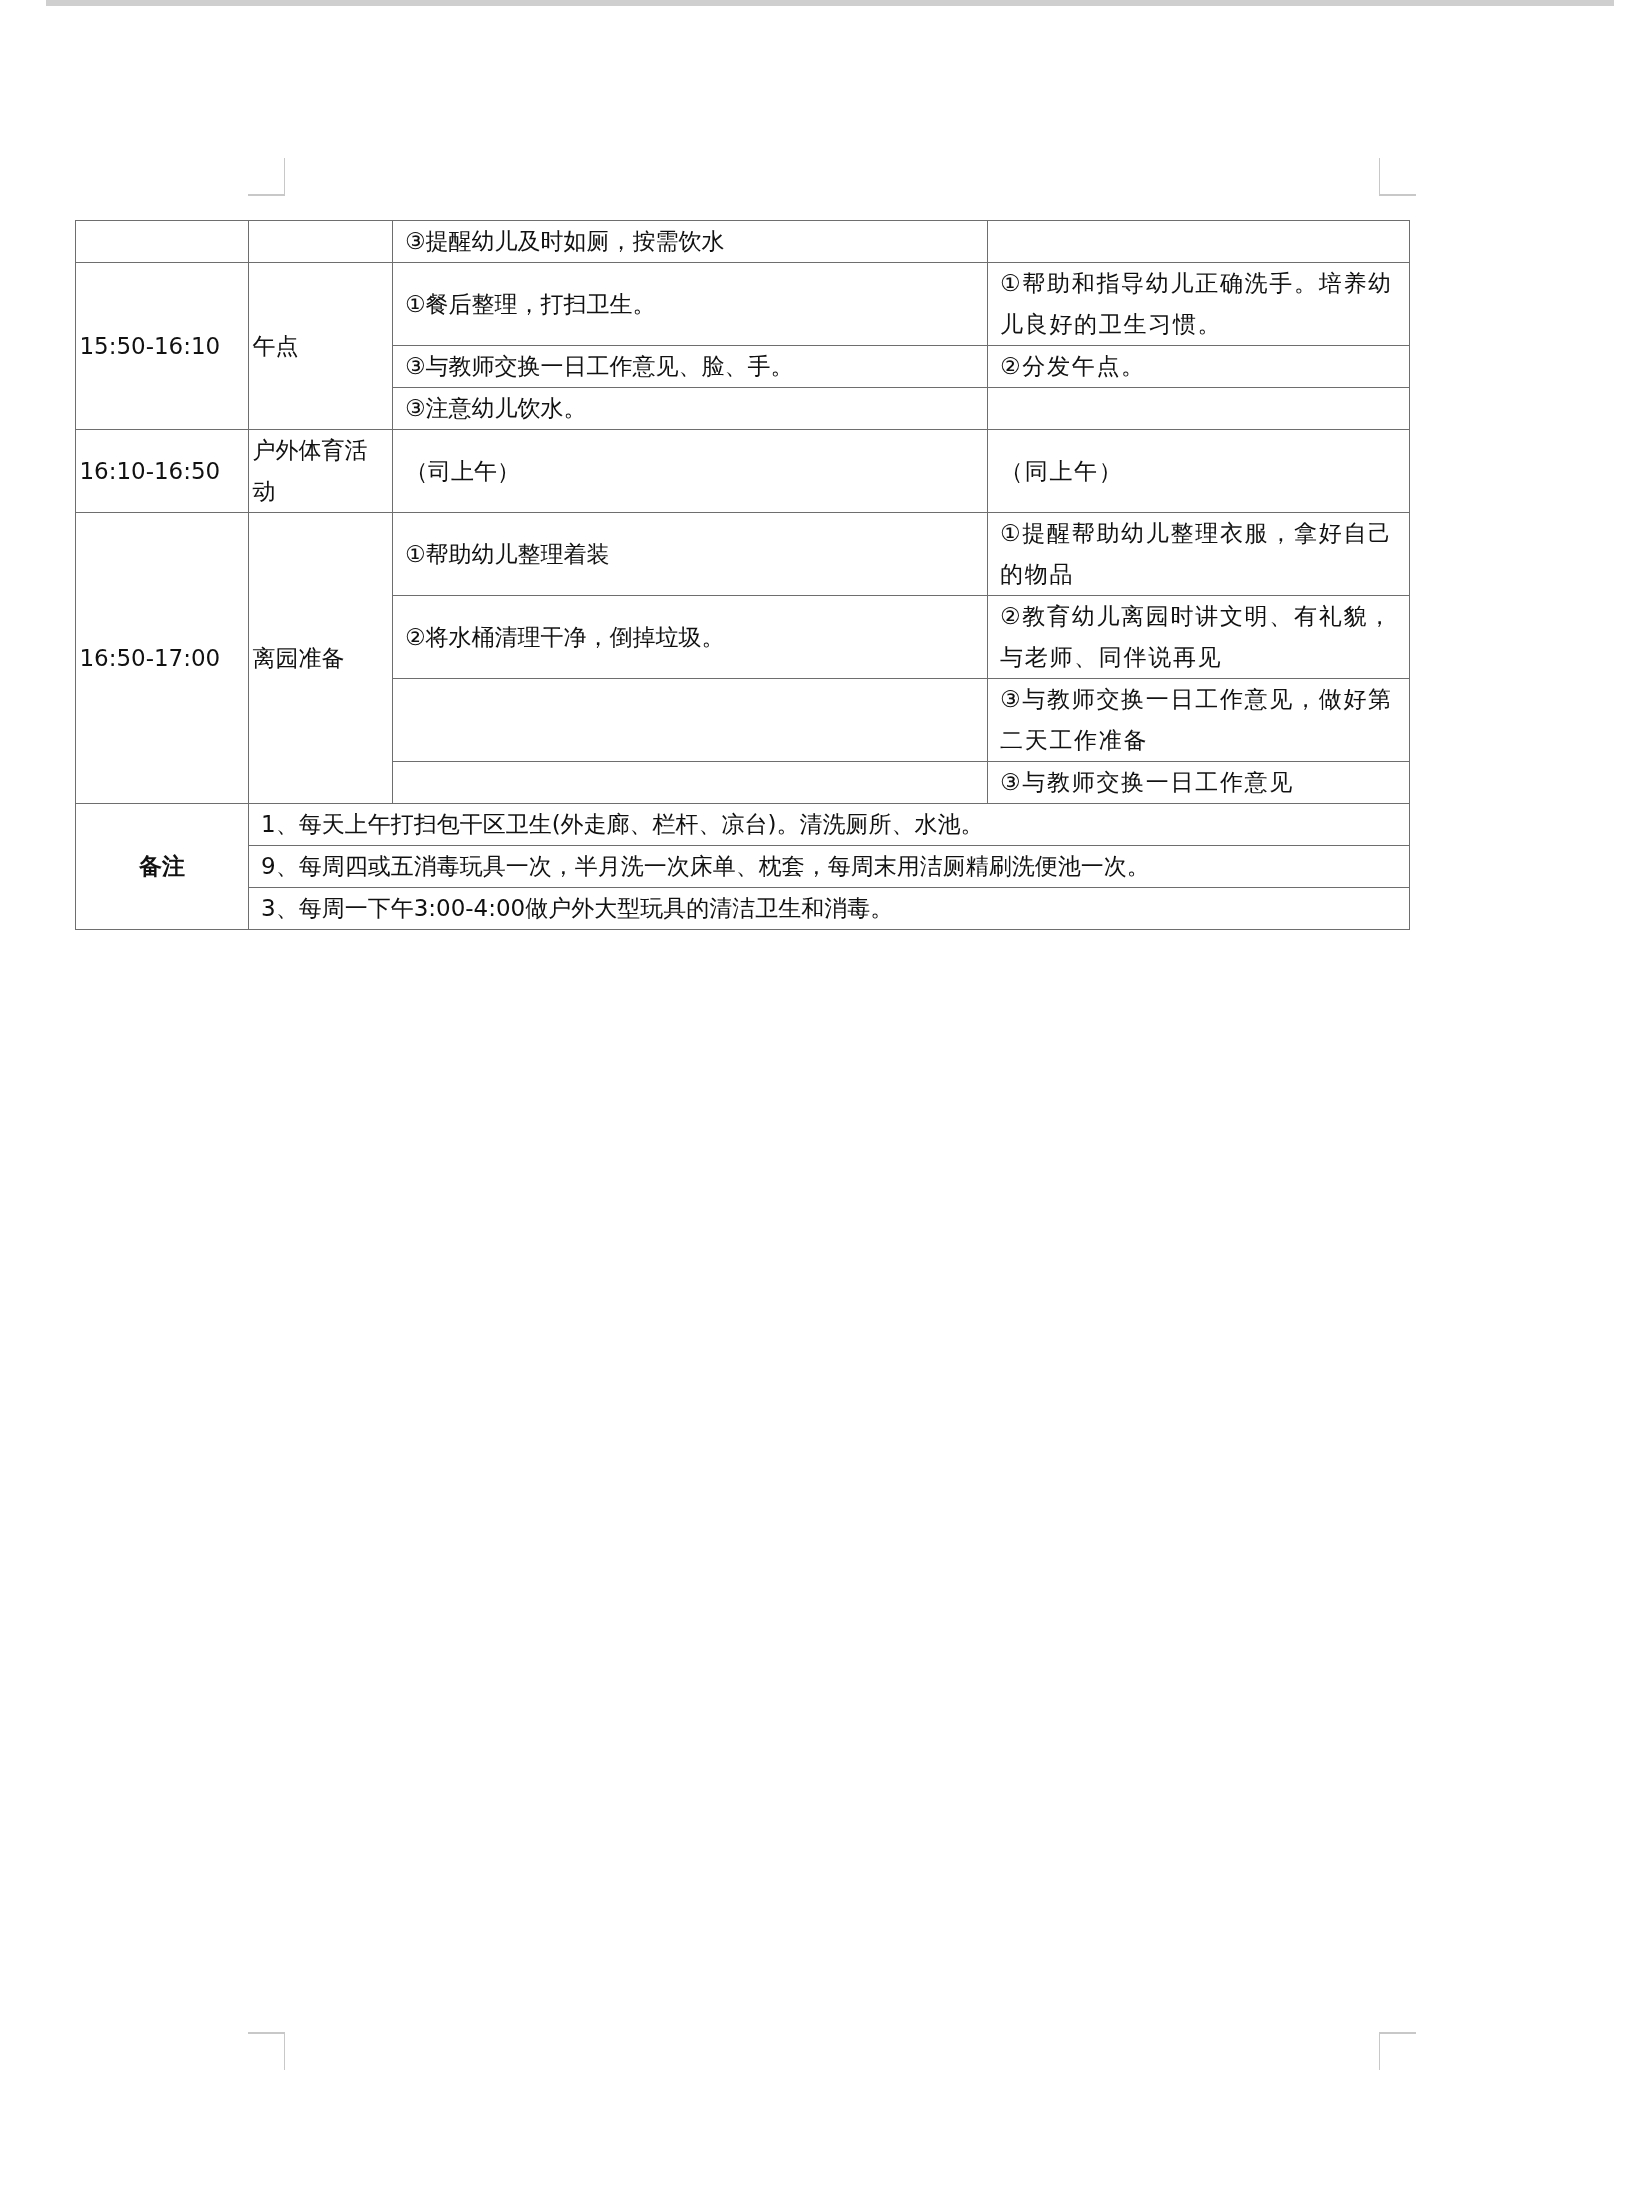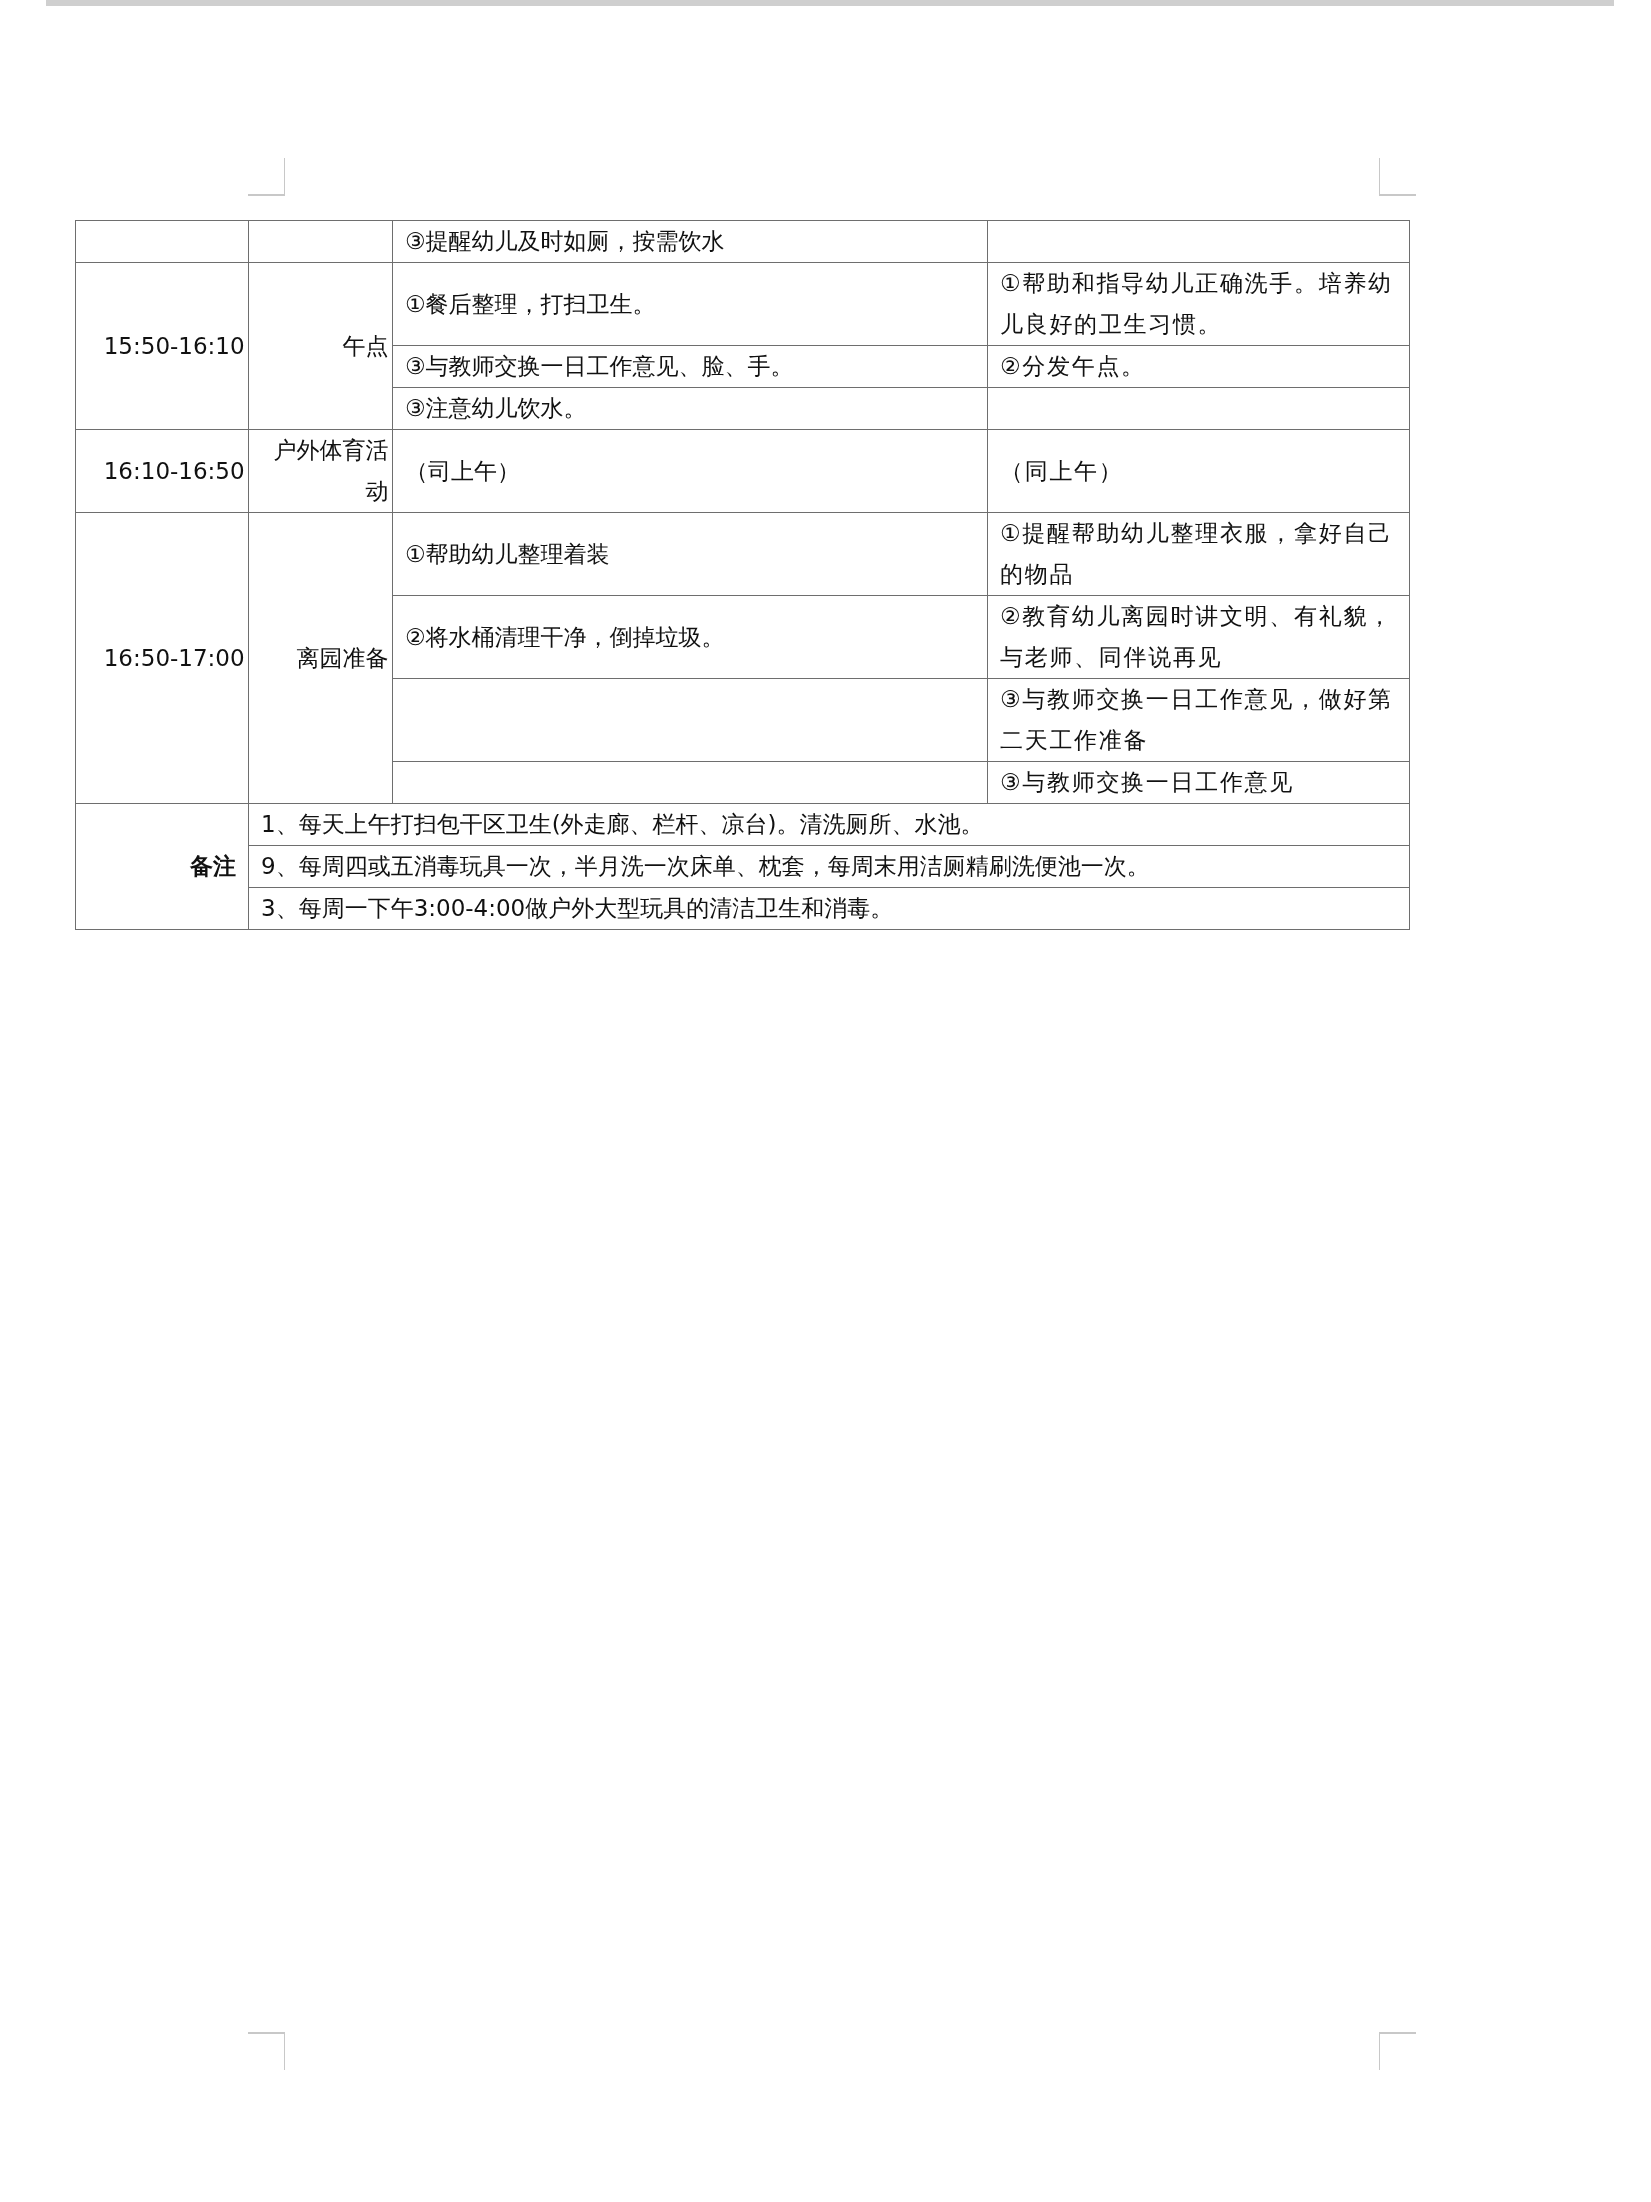--- a/index.html
+++ b/index.html
@@ -7,22 +7,22 @@
          font-family:"DejaVu Sans", "Liberation Sans", sans-serif; color:#111; }
   .topbar { position:absolute; left:46px; top:0; width:1568px; height:6px; background:#cfcfcf; }
   .mark { position:absolute; width:36px; height:36px; }
   .mark.tl { left:248px; top:158px; border-right:1.7px solid #c8c8c8; border-bottom:2.6px solid #c8c8c8; }
   .mark.tr { left:1379px; top:158px; border-left:1.7px solid #c8c8c8; border-bottom:2.6px solid #c8c8c8; }
   .mark.bl { left:248px; top:2032px; border-right:1.7px solid #c8c8c8; border-top:2.6px solid #c8c8c8; }
   .mark.br { left:1379px; top:2032px; border-left:1.7px solid #c8c8c8; border-top:2.6px solid #c8c8c8; }
 
   table.sched { position:absolute; left:75px; top:220px; width:1334px; border-collapse:collapse; table-layout:fixed; font-size:23px; }
   table.sched td { border:1.7px solid #6e6e6e; padding:0 12px; vertical-align:middle; line-height:41px; }
-  table.sched td.time, table.sched td.act { text-align:right; padding:0 3.4px; }
-  table.sched td.note-label { text-align:right; font-weight:bold; }
+  table.sched td.time, table.sched td.act { text-align:left; padding:0 3.4px; }
+  table.sched td.note-label { text-align:center; font-weight:bold; }
   table.sched td.wrap { line-height:41px; letter-spacing:1.7px; }
   .h49 { height:41px; }
   .h97 { height:83px; }
 </style>
 </head>
 <body>
 
 <div class="topbar"></div>
 <div class="mark tl"></div>
 <div class="mark tr"></div>

